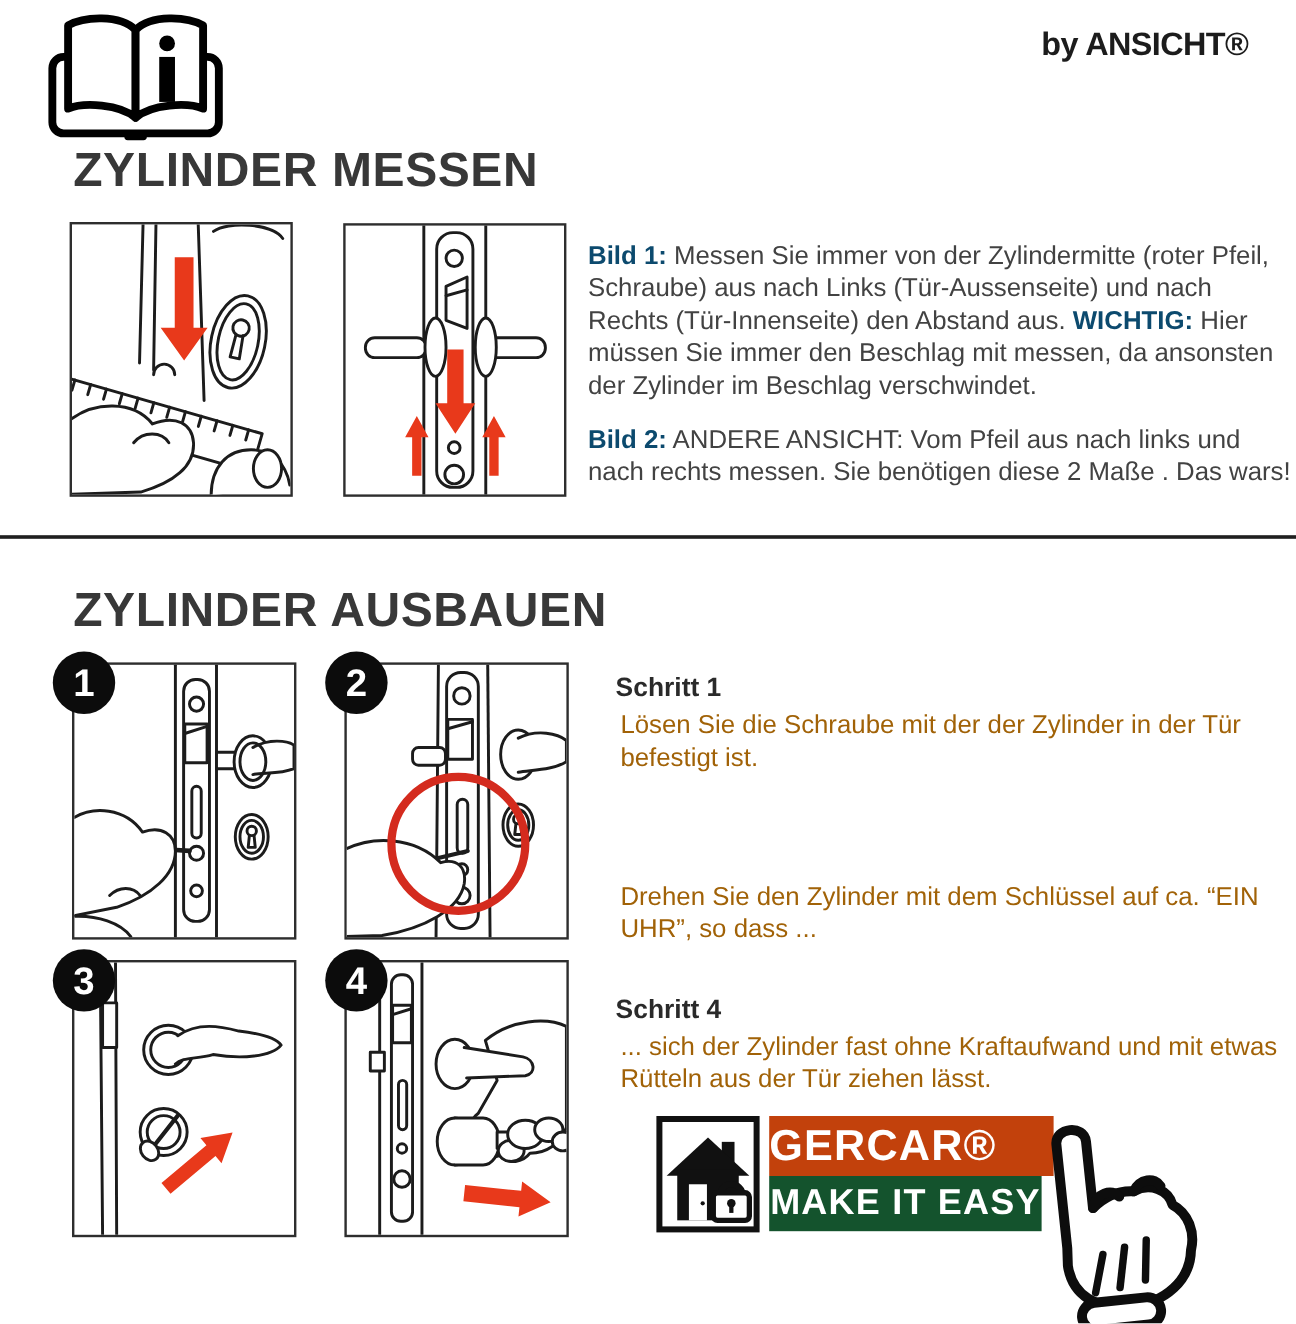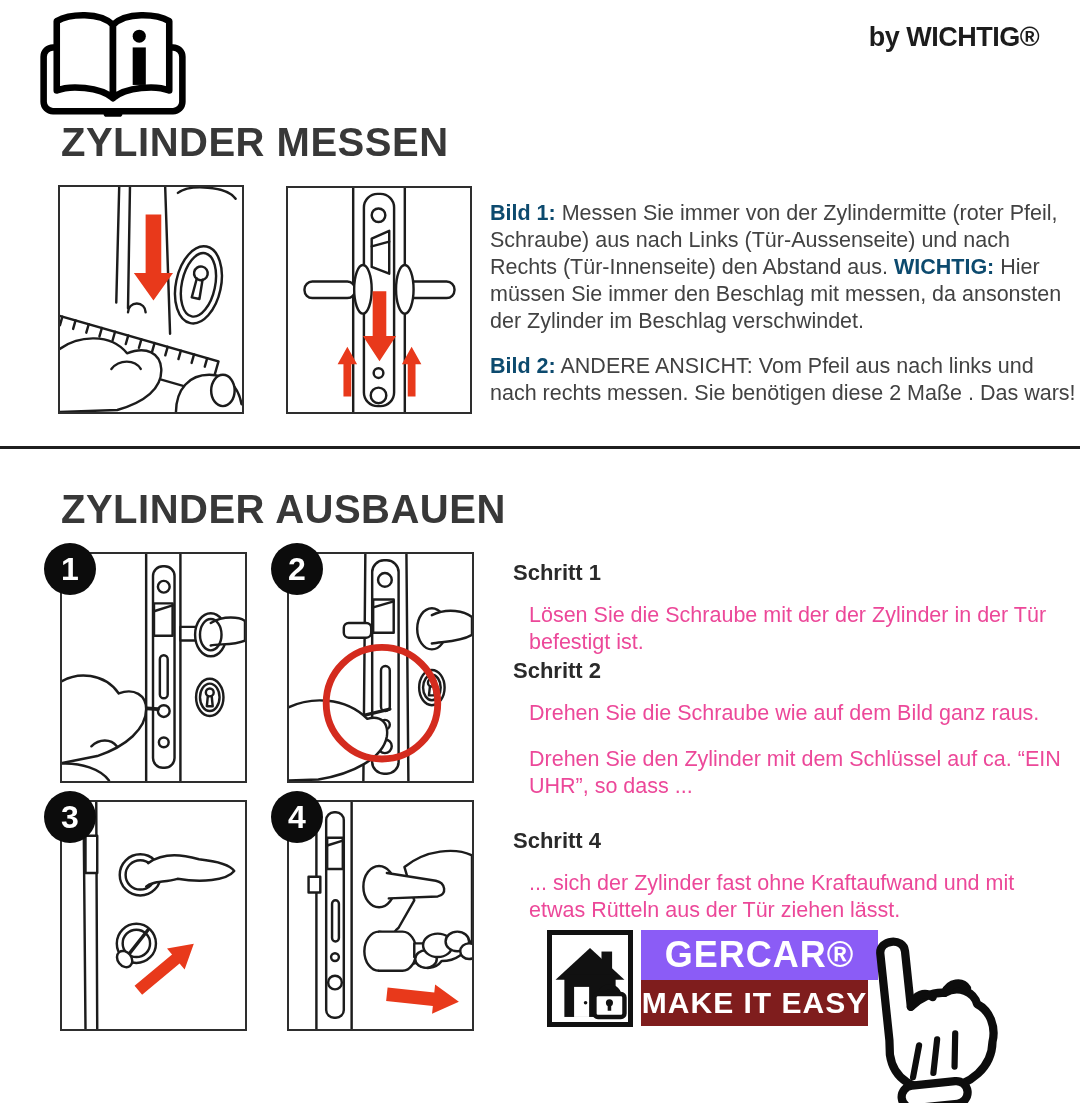--- a/index.html
+++ b/index.html
@@ -19,26 +19,26 @@
   .measure-text p + p{margin-top:18px;}
 
   .divider{left:0;top:446px;width:1080px;height:3px;background:#1f1f1f;}
 
   .panel{border:2px solid #2e2e2e;background:#fff;box-sizing:border-box;}
   .panel svg{display:block;width:100%;height:100%;}
   .badge{position:absolute;left:-18px;top:-11px;width:52px;height:52px;border-radius:50%;background:#0c0c0c;color:#fff;
          display:flex;align-items:center;justify-content:center;font-size:32px;font-weight:800;z-index:3;}
 
   .step h3{margin:0 0 5px 0;font-size:22px;font-weight:800;color:#2a2a2a;}
-  .step p{margin:16px;font-size:21.5px;line-height:27px;color:#ec4899;}
+  .step p{margin:4px;font-size:21.5px;line-height:27px;color:#a16207;}
 
   .house-box{width:86px;height:97px;border:5px solid #111;box-sizing:border-box;background:#fff;display:flex;align-items:center;justify-content:center;}
-  .bar-black{width:237px;height:50px;background:#8b5cf6;color:#fff;display:flex;align-items:center;justify-content:center;
+  .bar-black{width:237px;height:50px;background:#c2410c;color:#fff;display:flex;align-items:center;justify-content:flex-start;
              font-size:36px;font-weight:900;letter-spacing:1px;}
-  .bar-green{width:227px;height:46px;background:#7f1d1d;color:#fff;display:flex;align-items:center;justify-content:center;
+  .bar-green{width:227px;height:46px;background:#14532d;color:#fff;display:flex;align-items:center;justify-content:center;
              font-size:30px;font-weight:800;letter-spacing:1px;}
 </style>
 </head>
 <body>
 
 <div class="page">
 
   <div class="abs" style="left:38px;top:4px;width:150px;height:115px;">
     <svg viewBox="0 0 160 122" width="150" height="115">
       <g fill="#fff" stroke="#000" stroke-width="7" stroke-linejoin="round">
@@ -48,21 +48,21 @@
         <rect x="70" y="112" width="20" height="8" rx="3" fill="#000" stroke="none"></rect>
       </g>
       <g fill="#000">
         <circle cx="108" cy="34" r="7"></circle>
         <rect x="101" y="46" width="14" height="40"></rect>
       </g>
     </svg>
   </div>
 
   <div class="abs" style="left:848px;top:14px;width:212px;">
-    <div class="byline">by WICHTIG®</div>
+    <div class="byline">by ANSICHT®</div>
   </div>
 
   <h1 class="abs sec-title" style="left:57px;top:118px;">ZYLINDER MESSEN</h1>
 
   <figure class="abs panel" style="left:58px;top:185px;width:186px;height:229px;margin:0;">
     <svg viewBox="0 0 185 230">
       <g fill="none" stroke="#1c1c1c" stroke-width="2.5" stroke-linecap="round" stroke-linejoin="round">
         <line x1="60" y1="0" x2="57" y2="118"></line>
         <line x1="71" y1="0" x2="69" y2="124"></line>
         <line x1="107" y1="0" x2="112" y2="150"></line>
@@ -237,24 +237,20 @@
         <ellipse cx="184" cy="152" rx="9" ry="8" fill="#fff"></ellipse>
       </g>
       <path transform="translate(100,196) rotate(6)" d="M0,-7 h48 v-8 l26,15 -26,15 v-8 h-48 z" fill="#E8391B"></path>
     </svg>
   </figure>
 
   <div class="abs step" style="left:513px;top:560px;width:565px;">
     <h3>Schritt 1</h3>
     <p>Lösen Sie die Schraube mit der der Zylinder in der Tür befestigt ist.</p>
   </div>
-  <div class="abs step" style="left:513px;top:658px;width:565px;">
-    <h3>Schritt 2</h3>
-    <p>Drehen Sie die Schraube wie auf dem Bild ganz raus.</p>
-  </div>
   <div class="abs step" style="left:513px;top:730px;width:565px;">
     <p>Drehen Sie den Zylinder mit dem Schlüssel auf ca. “EIN UHR”, so dass ...</p>
   </div>
   <div class="abs step" style="left:513px;top:828px;width:565px;">
     <h3>Schritt 4</h3>
     <p>... sich der Zylinder fast ohne Kraftaufwand und mit etwas Rütteln aus der Tür ziehen lässt.</p>
   </div>
 
   <div class="abs house-box" style="left:547px;top:930px;">
     <svg viewBox="0 0 86 97" width="76" height="87">

